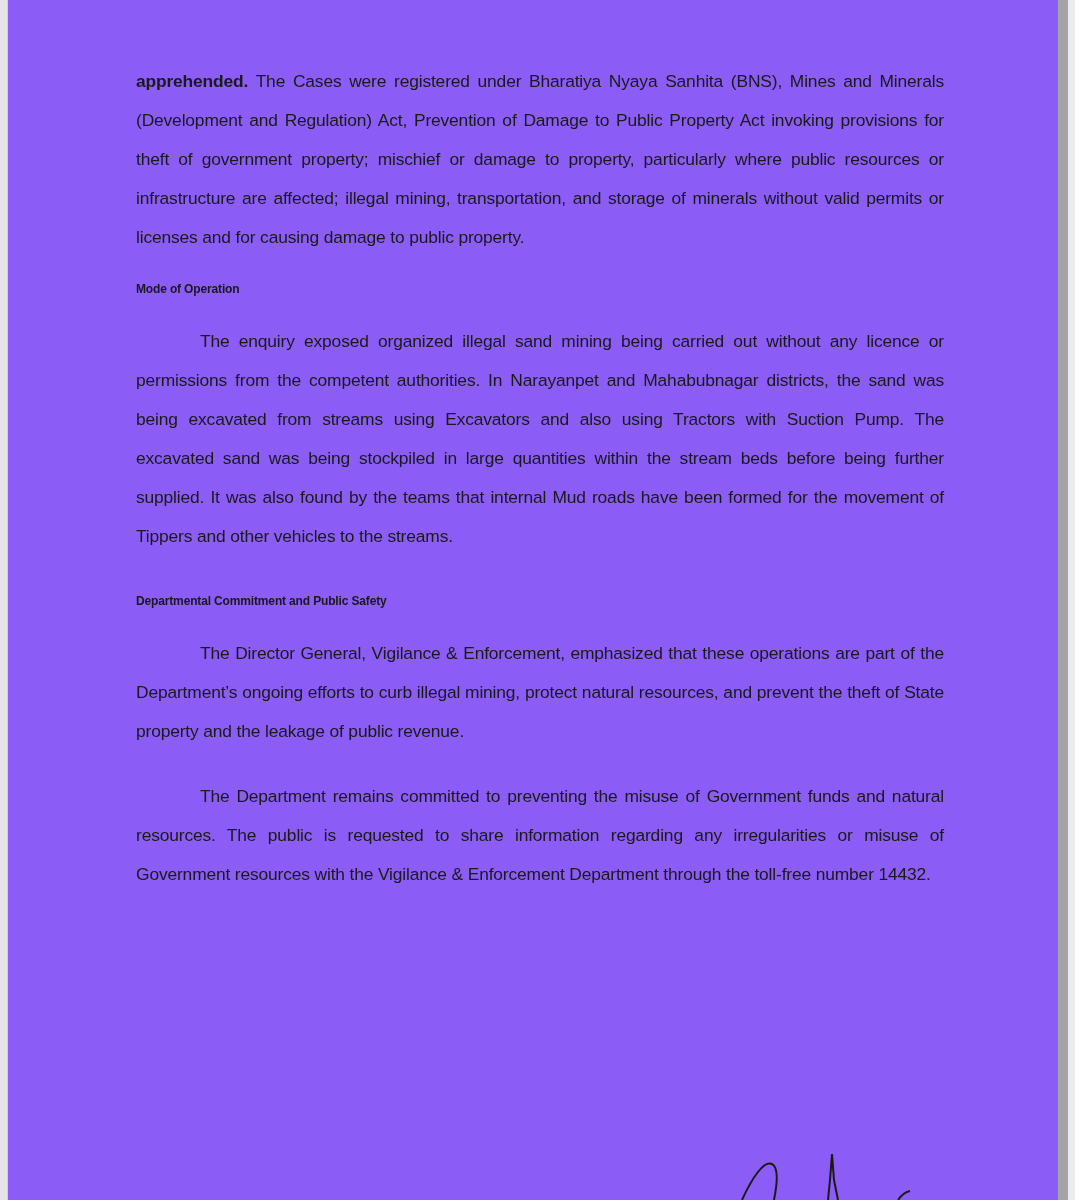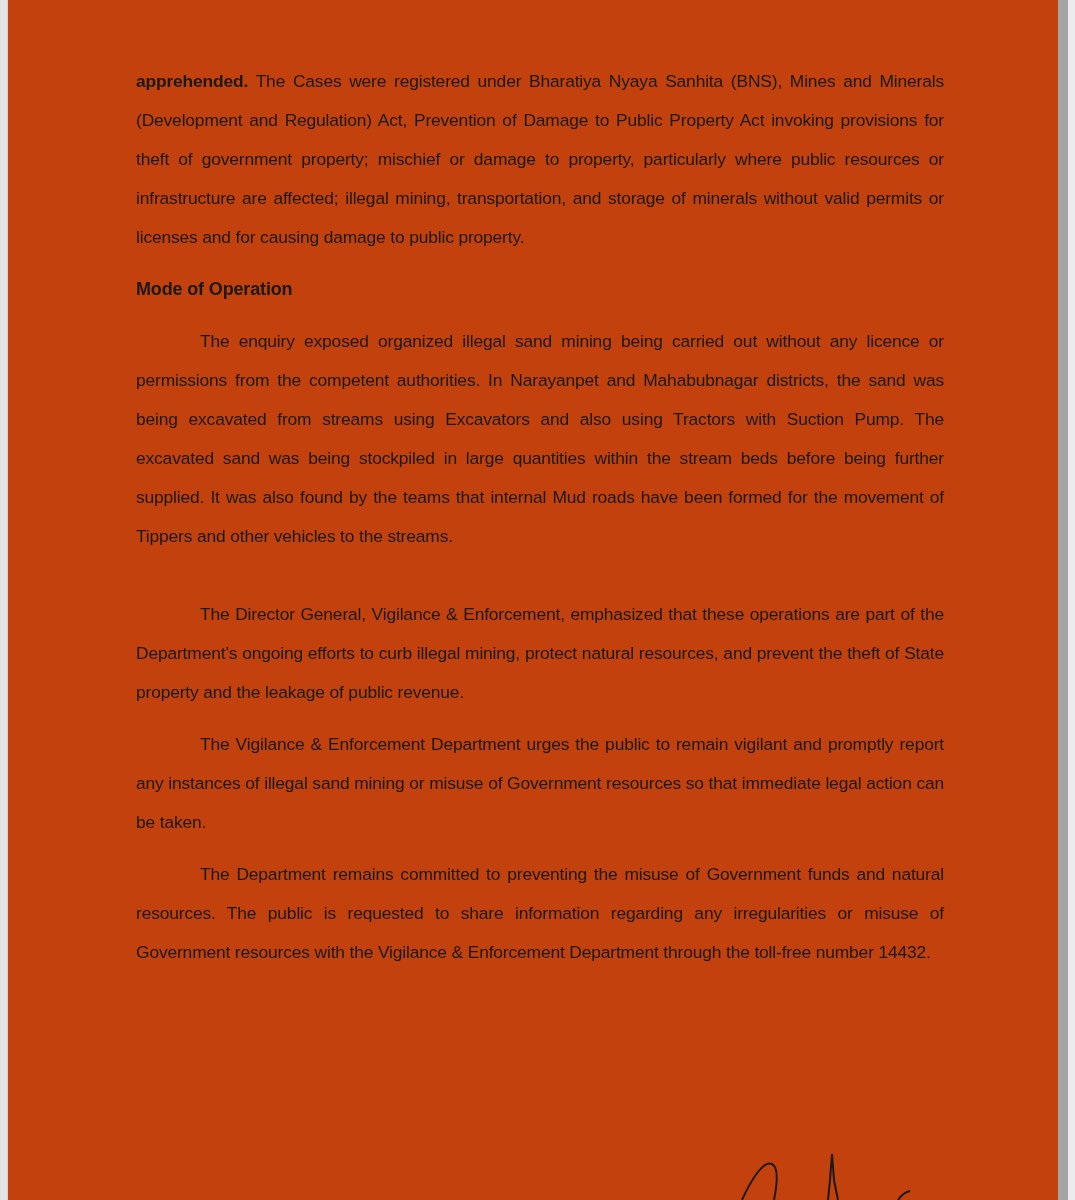--- a/index.html
+++ b/index.html
@@ -31,42 +31,42 @@
     .right-edge {
       position: absolute;
       left: 1068px; top: 0;
       width: 7px; height: 1200px;
       background: #ececee;
     }
     .page {
       position: absolute;
       left: 8px; top: 0;
       width: 1050px; height: 1200px;
-      background: #c2410c;
+      background: #8b5cf6;
     }
     .content {
       position: absolute;
       left: 128px;
       top: 62px;
       width: 808px;
       font-size: 17.4px;
       letter-spacing: -0.15px;
     }
     .para {
       margin: 0;
       line-height: 39px;
       text-align: justify;
     }
     .para.indent { text-indent: 64px; }
     .para.last-left { text-align-last: left; }
     .heading {
       font-weight: bold;
       margin: 0;
       line-height: 39px;
-      font-size: 18px;
+      font-size: 12px;
     }
     .bold { font-weight: bold; }
     .gap-sm { height: 13px; }
     .gap-md { height: 13px; }
     .signature {
       position: absolute;
       left: 730px;
       top: 1150px;
       width: 200px;
       height: 50px;
@@ -88,28 +88,28 @@
 
     <div class="gap-sm"></div>
 
     <p class="para indent last-left">The enquiry exposed organized illegal sand mining being carried out without any licence or permissions from the competent authorities. In Narayanpet and Mahabubnagar districts, the sand was being excavated from streams using Excavators and also using Tractors with Suction Pump. The excavated sand was being stockpiled in large quantities within the stream beds before being further supplied. It was also found by the teams that internal Mud roads have been formed for the movement of Tippers and other vehicles to the streams.</p>
 
     <div class="gap-md"></div>
 
 
     <div class="gap-sm"></div>
 
+    <h2 class="heading">Departmental Commitment and Public Safety</h2>
 
     <div class="gap-sm"></div>
 
     <p class="para indent last-left">The Director General, Vigilance &amp; Enforcement, emphasized that these operations are part of the Department’s ongoing efforts to curb illegal mining, protect natural resources, and prevent the theft of State property and the leakage of public revenue.</p>
 
     <div class="gap-md"></div>
 
-    <p class="para indent last-left">The Vigilance &amp; Enforcement Department urges the public to remain vigilant and promptly report any instances of illegal sand mining or misuse of Government resources so that immediate legal action can be taken.</p>
 
     <div class="gap-md"></div>
 
     <p class="para indent last-left">The Department remains committed to preventing the misuse of Government funds and natural resources. The public is requested to share information regarding any irregularities or misuse of Government resources with the Vigilance &amp; Enforcement Department through the toll-free number 14432.</p>
   </div>
 
   <svg class="signature" viewBox="0 0 200 50" xmlns="http://www.w3.org/2000/svg">
     <path d="M4 50 C 14 28, 26 10, 34 14 C 42 18, 38 40, 36 50" fill="none" stroke="#1a1a1a" stroke-width="2"></path>
     <path d="M90 50 L 92 30 L 94 4 L 96 30 L 100 50" fill="none" stroke="#1a1a1a" stroke-width="2"></path>
     <path d="M160 50 C 164 44, 168 42, 172 41" fill="none" stroke="#1a1a1a" stroke-width="2"></path>

